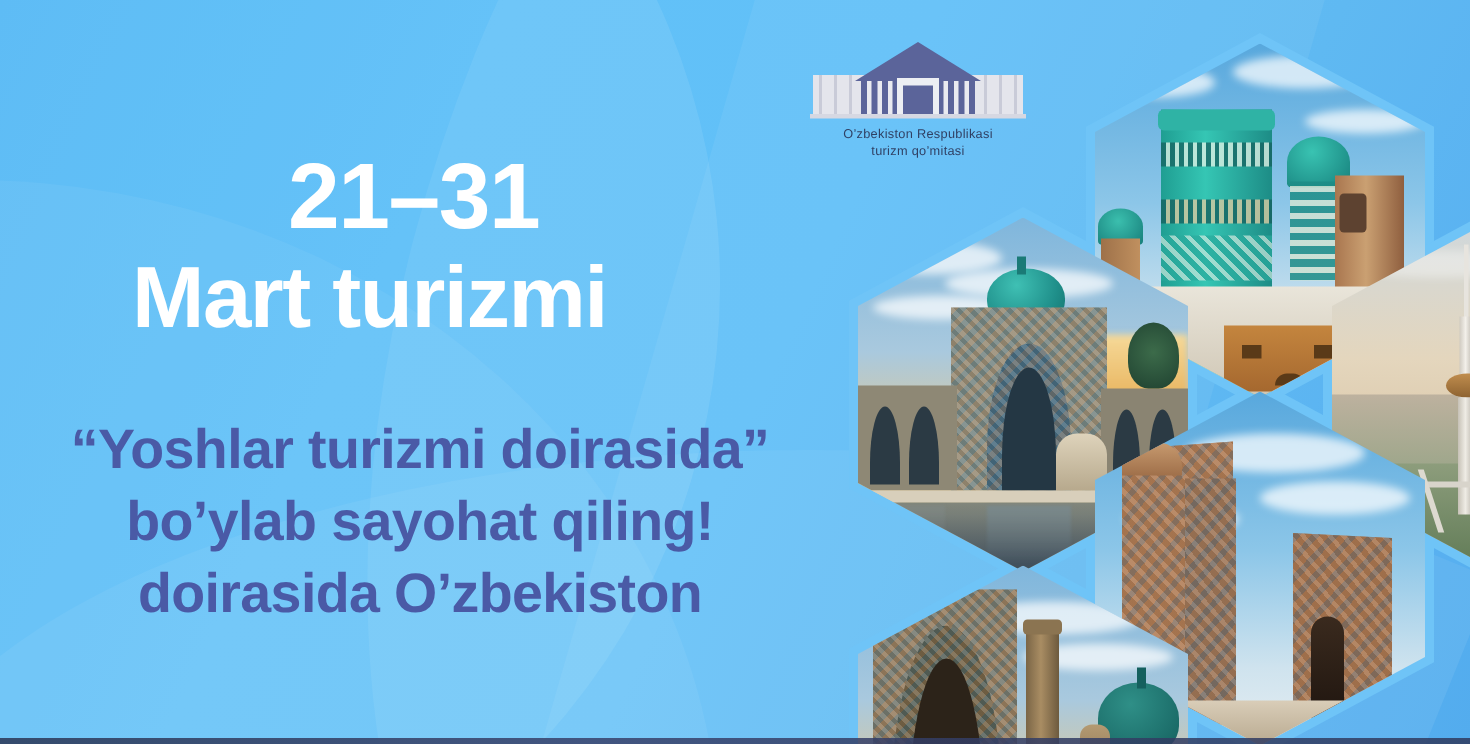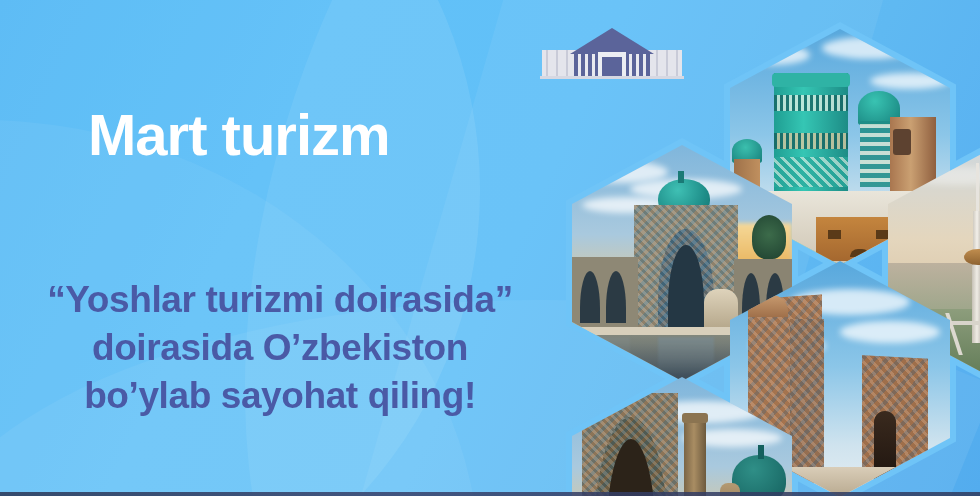--- a/index.html
+++ b/index.html
@@ -317,26 +317,31 @@
           <rect x="101" y="30" width="3" height="22"></rect>
         <rect x="108" y="30" width="3" height="22"></rect>
           <rect x="115" y="30" width="3" height="22"></rect>
       </g>
 
       <rect x="70" y="28" width="28" height="24" fill="#eceef3"></rect>
       <rect x="74" y="33" width="20" height="19" fill="#5b649a"></rect>
 
       <rect x="12" y="52" width="144" height="3" fill="#d6d8e2"></rect>
     </svg>
+    <div class="emblem-caption">
+      <div>O’zbekiston Respublikasi</div>
+      <div>turizm qo’mitasi</div>
+    </div>
   </div>
 
   <div id="headline-block">
-    <div class="month-line">Mart turizm</div>
+    <div class="date-range">21–31</div>
+    <div class="month-line">Mart turizmi</div>
   </div>
 
   <div id="subhead-block">
     <p class="sub-line">“Yoshlar turizmi doirasida”</p>
+    <p class="sub-line">bo’ylab sayohat qiling!</p>
     <p class="sub-line">doirasida O’zbekiston</p>
-    <p class="sub-line">bo’ylab sayohat qiling!</p>
   </div>
 
   <div class="bottom-strip"></div>
 </div>
 
 </body></html>

